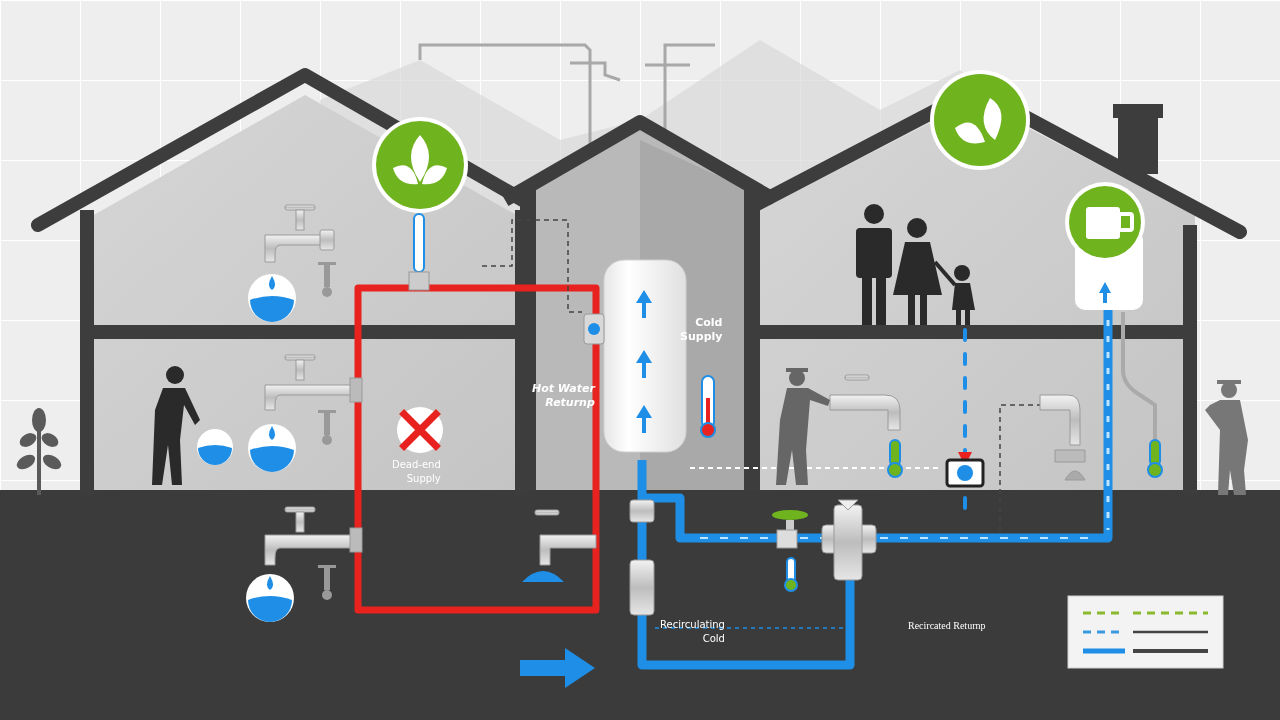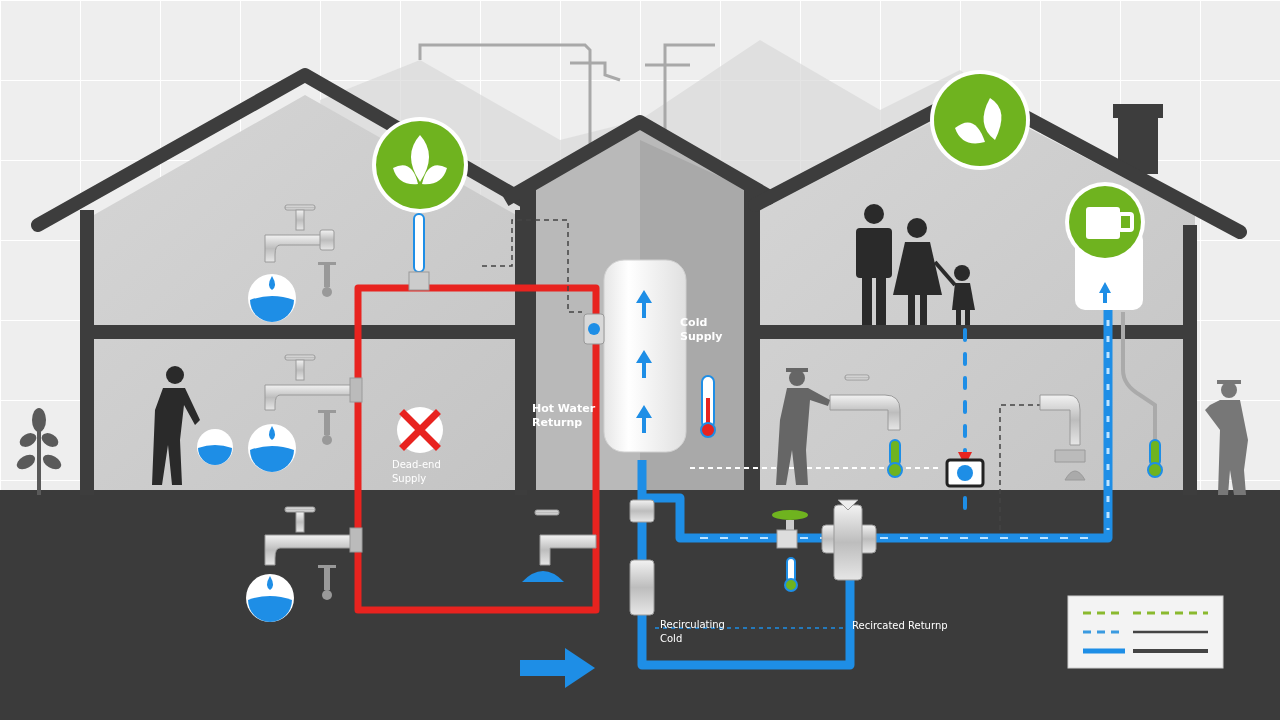--- a/index.html
+++ b/index.html
@@ -1,18 +1,18 @@
 <!DOCTYPE html>
 <html><head>
 <meta charset="utf-8">
 <style>
   html,body{margin:0;padding:0;width:1280px;height:720px;overflow:hidden;background:#f1f1f1;}
   body{font-family:"DejaVu Sans",sans-serif;}
   #scene{position:absolute;left:0;top:0;width:1280px;height:720px;}
-  .lbl{position:absolute;color:#ffffff;font-family:"DejaVu Sans",sans-serif;font-size:11px;line-height:14px;text-align:left;font-weight:bold;white-space:nowrap;}
+  .lbl{position:absolute;color:#ffffff;font-family:"DejaVu Sans",sans-serif;font-size:11px;line-height:14px;text-align:right;font-weight:bold;white-space:nowrap;}
   .lbl.small{font-size:10px;font-weight:normal;}
 </style>
 </head>
 <body>
 
 <svg id="scene" viewBox="0 0 1280 720" xmlns="http://www.w3.org/2000/svg">
   <defs>
     <linearGradient id="wallG" x1="0" y1="0" x2="1" y2="1">
       <stop offset="0" stop-color="#d6d6d6"></stop>
       <stop offset="1" stop-color="#c4c4c4"></stop>
@@ -289,25 +289,25 @@
     <path d="M1133 632 L1208 632" stroke="#444" stroke-width="2.5"></path>
     <path d="M1083 651 L1125 651" stroke="#1e8ee6" stroke-width="5"></path>
     <path d="M1133 651 L1208 651" stroke="#444" stroke-width="4"></path>
   </g>
 </svg>
 
 <div class="lbl" style="left:680px;top:316px;color:#fff;">
   <div>Cold</div>
   <div>Supply</div>
 </div>
-<div class="lbl" style="left:532px;top:402px;">
+<div class="lbl" style="left:532px;top:382px;font-style:italic;">
   <div>Hot Water</div>
   <div>Returnp</div>
 </div>
 <div class="lbl small" style="left:392px;top:458px;">
   <div>Dead-end</div>
   <div>Supply</div>
 </div>
 <div class="lbl small" style="left:660px;top:570px;margin-top:48px;">
   <div>Recirculating</div>
   <div>Cold</div>
 </div>
-<div class="lbl small" style="left:852px;top:619px;">Recircated Returnp</div>
+<div class="lbl small" style="left:908px;top:619px;font-family:Liberation Serif, serif;">Recircated Returnp</div>
 
 </body></html>

